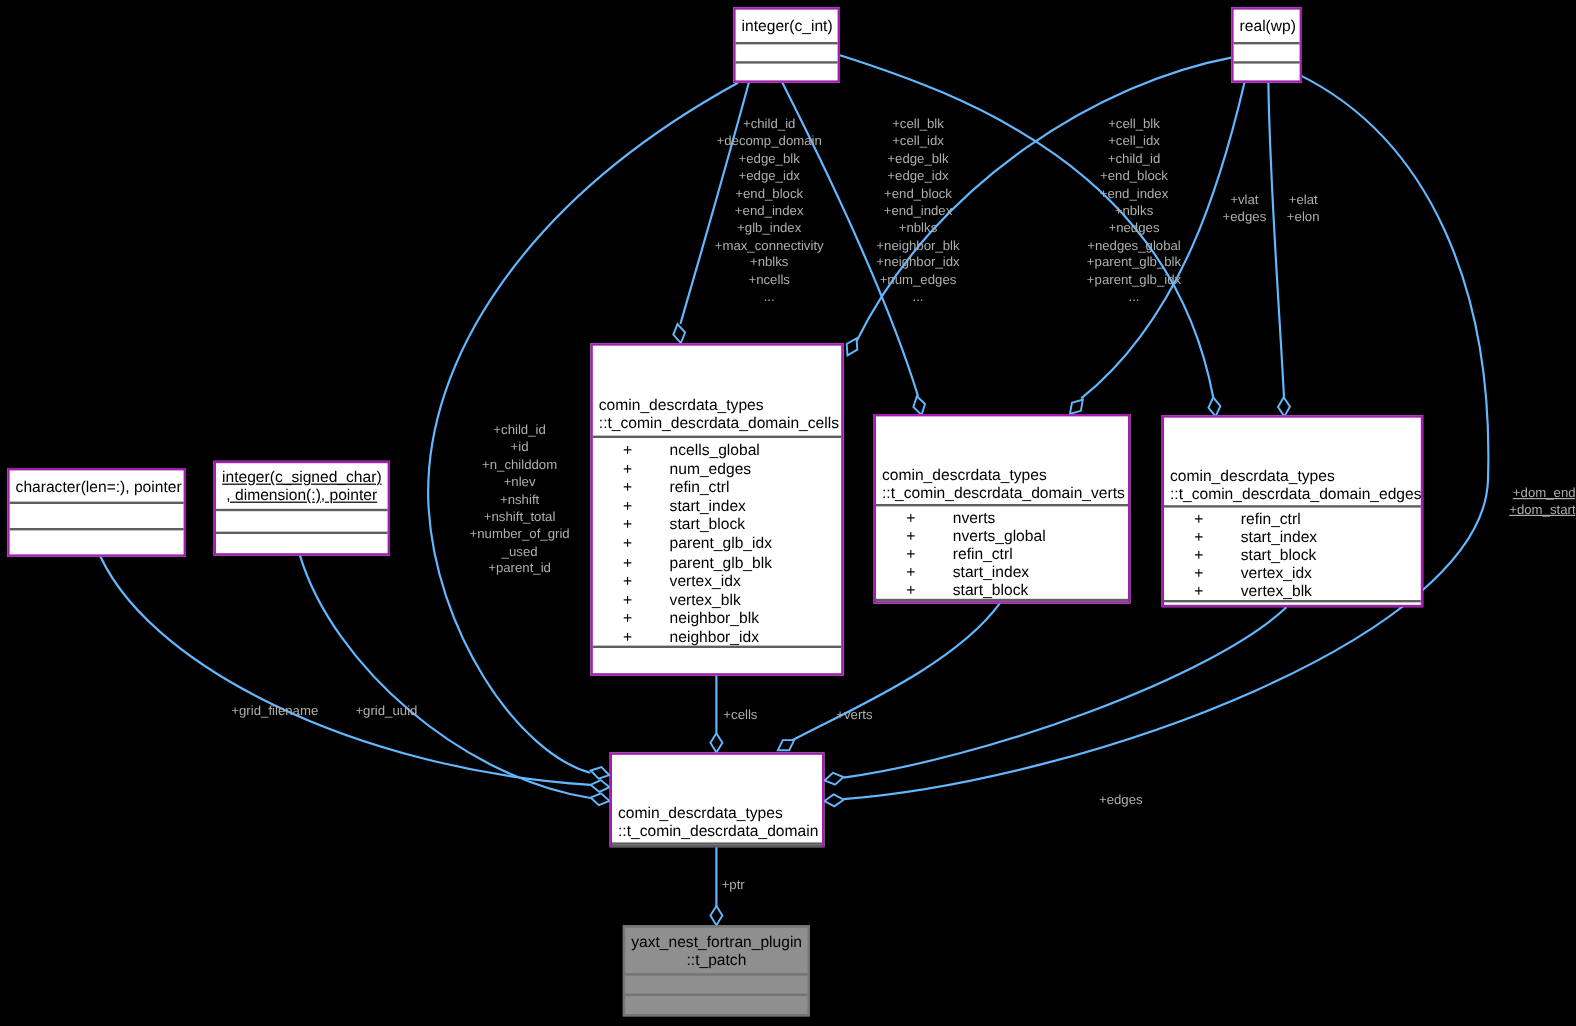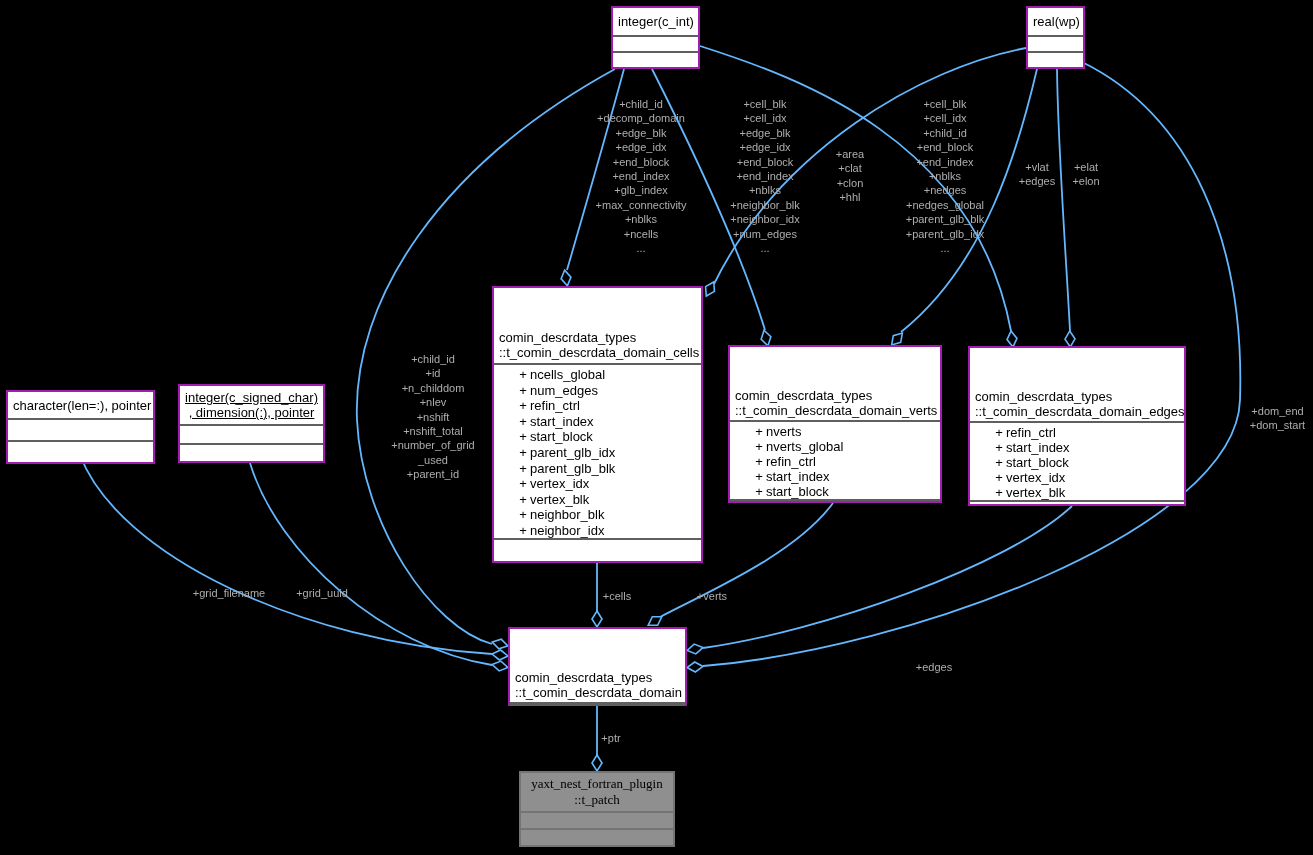--- a/index.html
+++ b/index.html
@@ -9,27 +9,27 @@
 
   .node{position:absolute;background:#fff;border:2px solid #a21caf;box-sizing:border-box;
         color:#000;font-size:13px;display:flex;flex-direction:column;}
   .node-title{padding:2px 5px;display:flex;flex-direction:column;justify-content:center;
               text-align:center;white-space:nowrap;}
   .node-title.left{text-align:left;margin-top:39px;}
   .sec{border-top:2px solid #5f5f5f;}
   .fields{border-top:2px solid #5f5f5f;display:flex;flex-direction:column;padding-top:2px;}
   .frow{display:flex;align-items:center;}
   .frow .plus{width:14px;text-align:center;margin-left:22px;}
-  .frow .fname{white-space:nowrap;}
+  .frow .fname{margin-left:28px;white-space:nowrap;}
   .grayed{background:#8f8f8f;border-color:#747474;}
   .grayed .sec{border-color:#747474;}
 
   .elabel{position:absolute;color:#aeaeae;font-size:11px;line-height:14.4px;
           text-align:center;white-space:pre-line;}
-  .elabel.leftalign{text-align:center;}
+  .elabel.leftalign{text-align:right;text-decoration:underline;}
 </style>
 </head>
 <body>
 
 <div class="stage">
 
   <svg class="edges-svg" viewBox="0 0 1313 855" fill="none" stroke="#63b8ff" stroke-width="1.8">
     <path d="M 624,69 C 602,150 580,225 567,270"></path>
     <path d="M 652,69 C 698,160 742,255 765,330"></path>
     <path d="M 700,46 C 800,78 975,140 1011,331"></path>
@@ -235,21 +235,21 @@
   <div class="node" style="left:508px;top:627px;width:179px;height:79px;">
     <div class="node-title left" style="height:34px;">
       <div>comin_descrdata_types</div>
       <div>::t_comin_descrdata_domain</div>
     </div>
     <div class="sec" style="flex:1;"></div>
     <div class="sec" style="flex:1;"></div>
   </div>
 
   <div class="node grayed" style="left:519px;top:771px;width:156px;height:76px;">
-    <div class="node-title" style="height:34px;font-family:Liberation Serif, serif;">
+    <div class="node-title" style="height:34px;">
       <div>yaxt_nest_fortran_plugin</div>
       <div>::t_patch</div>
     </div>
     <div class="sec" style="flex:1;"></div>
     <div class="sec" style="flex:1;"></div>
   </div>
 
   <div class="elabel" style="left:561px;top:97px;width:160px;">+child_id
 +decomp_domain
 +edge_blk
@@ -265,24 +265,20 @@
 +cell_idx
 +edge_blk
 +edge_idx
 +end_block
 +end_index
 +nblks
 +neighbor_blk
 +neighbor_idx
 +num_edges
 ...</div>
-  <div class="elabel" style="left:810px;top:147px;width:80px;">+area
-+clat
-+clon
-+hhl</div>
   <div class="elabel" style="left:875px;top:97px;width:140px;">+cell_blk
 +cell_idx
 +child_id
 +end_block
 +end_index
 +nblks
 +nedges
 +nedges_global
 +parent_glb_blk
 +parent_glb_idx

